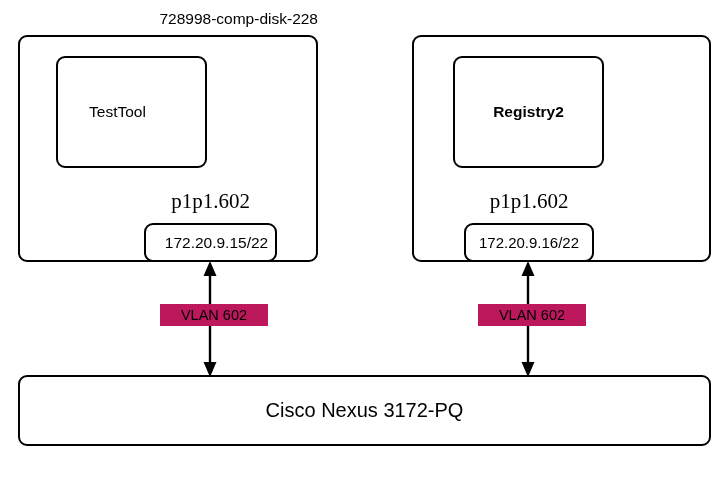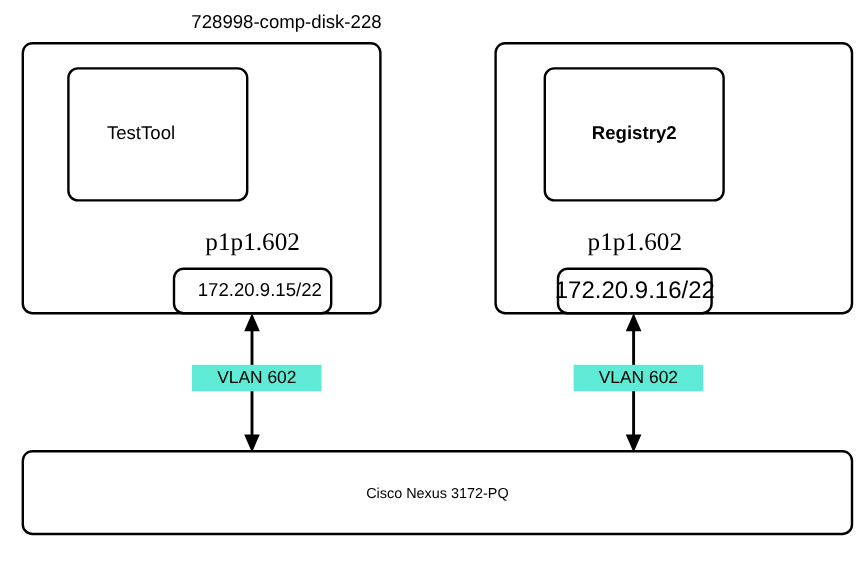--- a/index.html
+++ b/index.html
@@ -63,50 +63,50 @@
 
   
   .nic-label { font-size: 21px; font-family: Liberation Serif, serif; }
   #nic-left-label  { left: 144px; top: 191px; width: 133px; }
   #nic-right-label { left: 464px; top: 191px; width: 130px; }
 
   
   #ip-left-box  { left: 144px; top: 223px; width: 133px; height: 39px; z-index: 5; }
   #ip-right-box { left: 464px; top: 223px; width: 130px; height: 39px; z-index: 5; }
   #ip-left-label  { left: 144px; top: 223px; width: 145px; height: 39px; font-size: 15.5px; z-index: 6; }
-  #ip-right-label { left: 464px; top: 223px; width: 130px; height: 39px; font-size: 20px; z-index: 6; }
+  #ip-right-label { left: 464px; top: 223px; width: 130px; height: 39px; font-size: 15px; z-index: 6; }
 
   
   .link-arrow {
     position: absolute;
     top: 260px;
     width: 24px;
     height: 118px;
     z-index: 2;
   }
   #link-left-arrow  { left: 198px; }
   #link-right-arrow { left: 516px; }
 
   .link-label {
     position: absolute;
     font-size: 14.5px;
-    background: #5eead4;
+    background: #be185d;
     padding: 2px 4px;
     z-index: 4;
     height: 18px;
     display: flex;
     align-items: center;
     justify-content: center;
   }
   #link-left-label  { left: 160px; top: 304px; width: 100px; }
   #link-right-label { left: 478px; top: 304px; width: 100px; }
 
   
   #switch-box   { left: 18px; top: 375px; width: 693px; height: 71px; }
-  #switch-label { left: 18px; top: 375px; width: 693px; height: 71px; font-size: 12px; }
+  #switch-label { left: 18px; top: 375px; width: 693px; height: 71px; font-size: 20px; }
 </style>
 </head>
 <body>
 
 <div id="canvas">
 
   <div class="label host-title" id="host-left-title">728998-comp-disk-228</div>
 
   <div class="box" id="host-left-box"></div>
 

